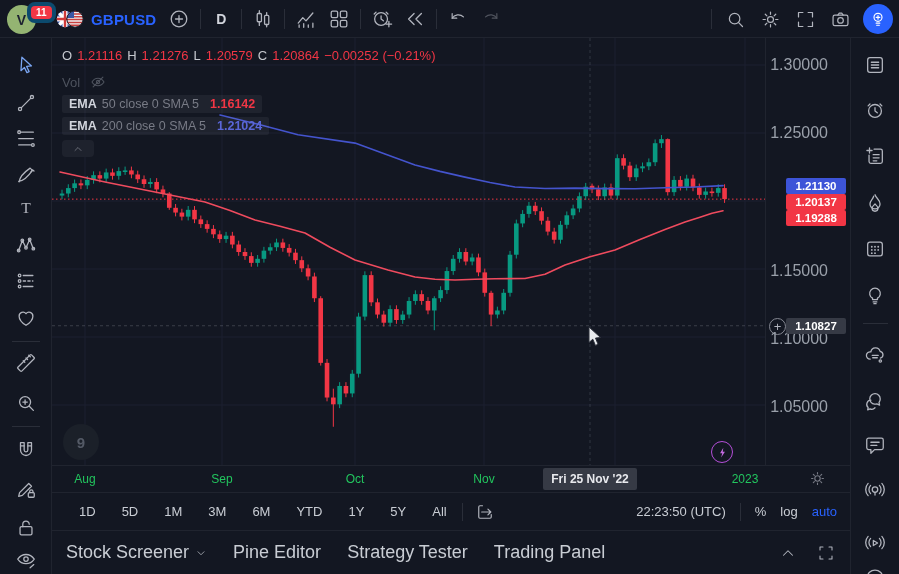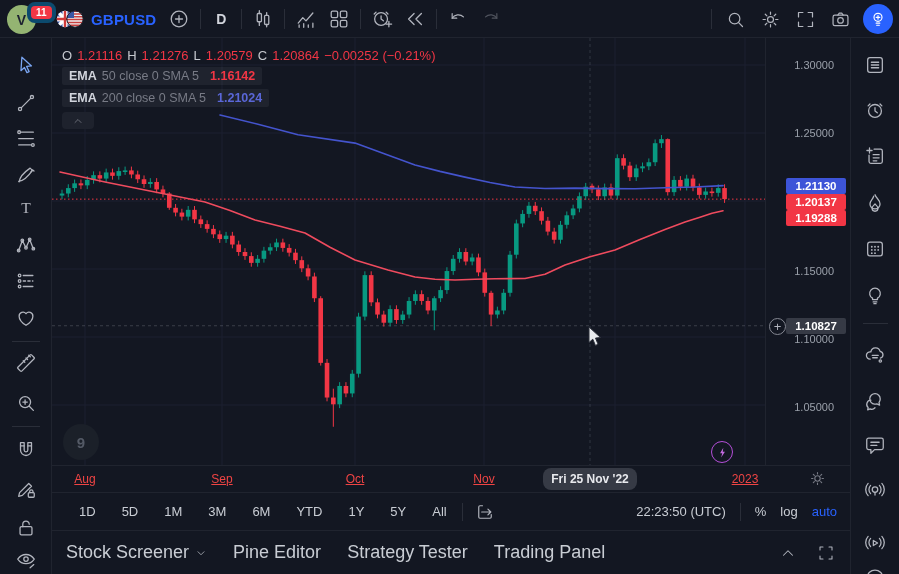--- a/index.html
+++ b/index.html
@@ -42,33 +42,33 @@
   .rail-icon { position:absolute; left:0; width:100%; height:28px; display:flex; align-items:center;
     justify-content:center; color:#b2b5be; cursor:pointer; }
   .rail-div { position:absolute; left:12px; height:1px; background:#2a2e39; }
   .left-rail .rail-div { width:28px; } .right-rail .rail-div { width:25px; }
 
   
   .chart-region { position:absolute; left:52px; top:38px; width:798px; height:536px; }
   .plot { position:absolute; left:0; top:0; width:713px; height:427px; overflow:hidden; }
   .price-axis { position:absolute; left:713px; top:0; width:85px; height:427px;
     border-left:1px solid #20242f; }
-  .pa-label { position:absolute; right:16px; font-size:11px; color:#9aa0aa; transform:translateY(-50%); }
+  .pa-label { position:absolute; right:22px; font-size:16px; color:#9aa0aa; transform:translateY(-50%); }
   .pa-box { position:absolute; left:20px; width:60px; height:16px; border-radius:2px; color:#fff;
     font-size:11.5px; font-weight:bold; display:flex; align-items:center; justify-content:center; }
   .pa-cross { position:absolute; left:20px; width:60px; height:16px; background:#363a45; color:#fff;
     font-size:11.5px; font-weight:bold; display:flex; align-items:center; justify-content:center; border-radius:2px; }
   .pa-plus { position:absolute; left:3px; width:17px; height:17px; border:1px solid #868993; border-radius:50%;
     color:#b2b5be; font-size:13px; display:flex; align-items:center; justify-content:center;
     background:#131722; cursor:pointer; }
   .time-axis { position:absolute; left:0; top:427px; width:798px; height:27px; border-top:1px solid #20242f; }
-  .ta-label { position:absolute; top:50%; transform:translate(-50%,-50%); font-size:12px; color:#ef4444;text-decoration:underline; }
+  .ta-label { position:absolute; top:50%; transform:translate(-50%,-50%); font-size:12px; color:#22c55e; }
   .ta-tooltip { position:absolute; left:491px; top:2px; width:94px; height:22px; background:#363a45;
     color:#e8e9ed; font-size:12px; font-weight:bold; display:flex; align-items:center; justify-content:center;
-    border-radius:8px; }
+    border-radius:2px; }
   .ta-sun { position:absolute; left:756px; top:3px; color:#787b86; cursor:pointer; }
 
   
   .legend { position:absolute; left:10px; top:6px; z-index:10; }
   .lg-title { font-size:16px; font-weight:600; color:#d8dade; display:flex; align-items:center; gap:8px; }
   .pill-green { width:9px; height:9px; border-radius:50%; background:#2bc285; display:inline-block; }
   .pill-red { width:16px; height:10px; border-radius:5px; background:#9e2734; display:inline-block; margin-left:-3px; }
   .lg-ohlc { margin-top:4px; font-size:13px; color:#c6c9cf; display:flex; gap:5px; }
   .lg-ohlc .v { color:#f23645; }
   .trade-row { margin-top:9px; display:flex; align-items:center; }
@@ -681,20 +681,28 @@
           <span>O</span>
             <span class="v">1.21116</span>
           <span>H</span>
             <span class="v">1.21276</span>
           <span>L</span>
             <span class="v">1.20579</span>
           <span>C</span>
             <span class="v">1.20864</span>
           <span class="v">−0.00252 (−0.21%)</span>
         </div>
+        <div class="vol-row">
+          <span>Vol</span>
+          <svg class="stroke-ic" width="18" height="18" viewBox="0 0 24 24">
+            <path d="M4 12s3-5 8-5 8 5 8 5-3 5-8 5-8-5-8-5z"></path>
+              <circle cx="12" cy="12" r="2.2"></circle>
+              <path d="M5.5 18.5l13-13"></path>
+            </svg>
+        </div>
         <div class="ema-row">
           <span class="ema-name">EMA</span>
           <span class="ema-params">50 close 0 SMA 5</span>
           <span class="ema-val-r">1.16142</span>
         </div>
         <div class="ema-row">
           <span class="ema-name">EMA</span>
           <span class="ema-params">200 close 0 SMA 5</span>
           <span class="ema-val-b">1.21024</span>
         </div>

